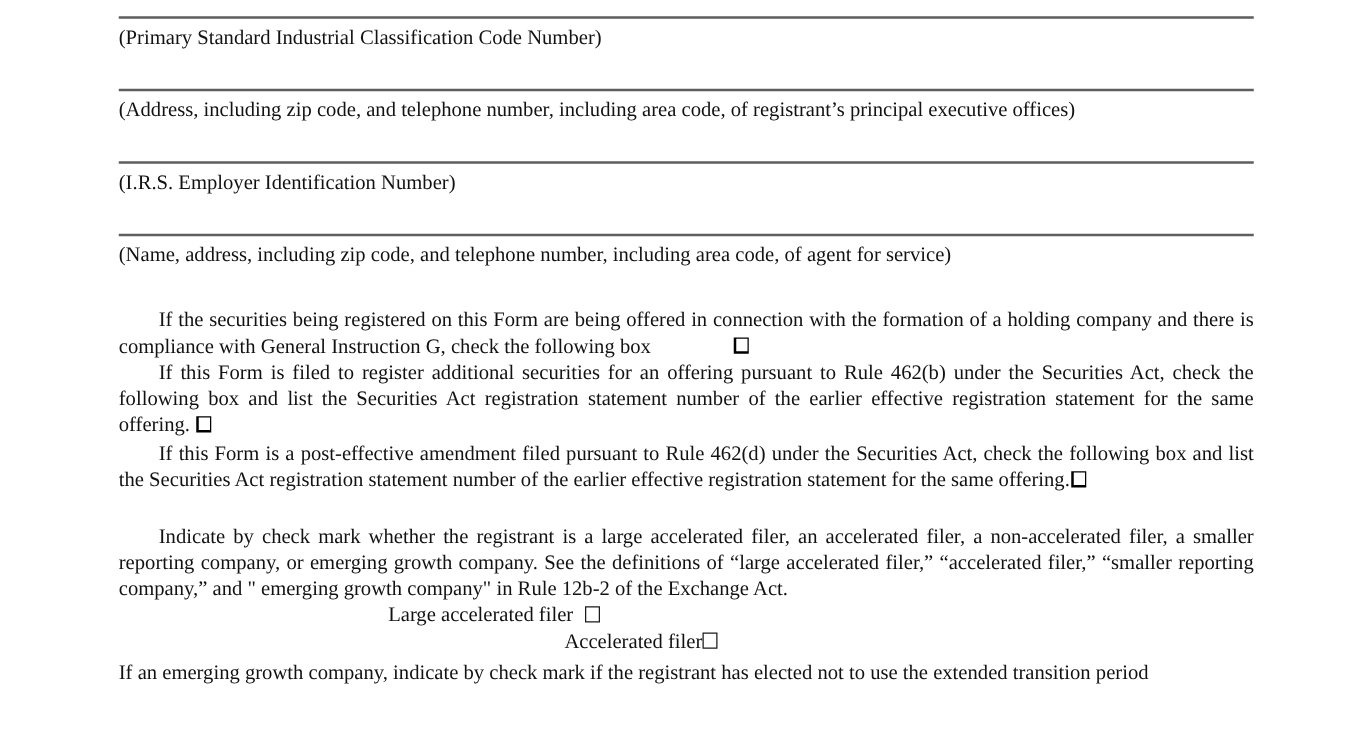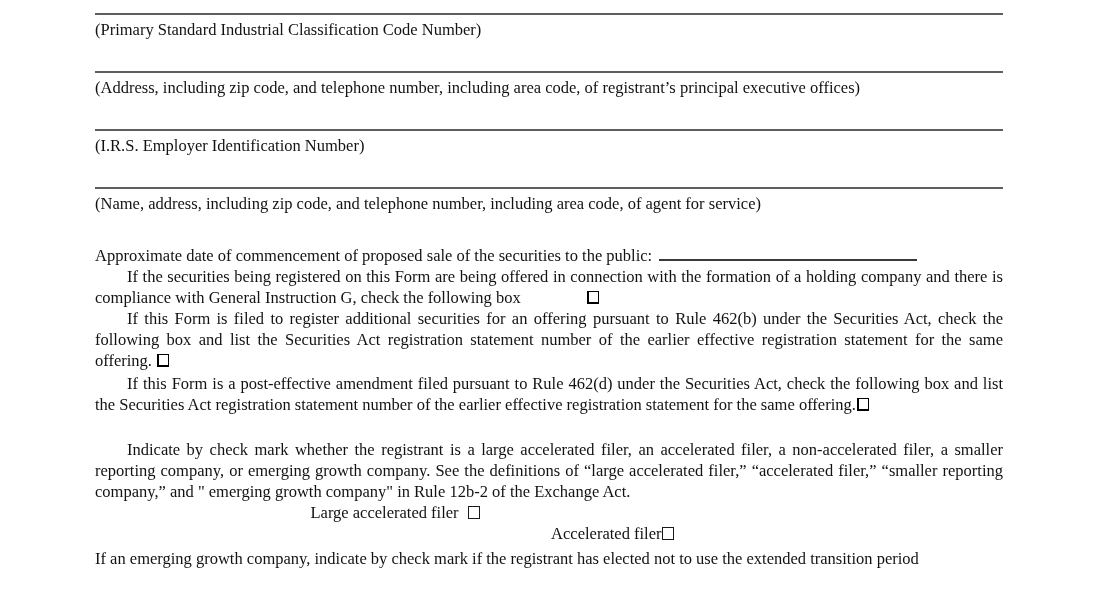--- a/index.html
+++ b/index.html
@@ -81,21 +81,21 @@
   .cell-left {
     width: 545px;
     padding-left: 68px;
     box-sizing: content-box;
   }
   .cell-left .cb-thin { margin-left: 9px; }
   .cell-right {
     width: 222px;
     margin-left: 27px;
     display: flex;
-    justify-content: flex-end;
+    justify-content: flex-start;
     align-items: center;
   }
 </style>
 </head>
 <body>
 
 <div class="page">
 
   <div class="field">
     <div class="rule"></div>
@@ -110,23 +110,20 @@
   <div class="field">
     <div class="rule"></div>
     <div class="caption">(I.R.S. Employer Identification Number)</div>
   </div>
 
   <div class="field">
     <div class="rule"></div>
     <div class="caption">(Name, address, including zip code, and telephone number, including area code, of agent for service)</div>
   </div>
 
-  <p class="date-line">
-    <span>Approximate date of commencement of proposed sale of the securities to the public:</span><span class="date-blank"></span>
-  </p>
 
   <p class="para">
     <span>If the securities being registered on this Form are being offered in connection with the formation of a holding company and there is compliance with General Instruction G, check the following box</span><span class="cb cb-tabgap"></span>
   </p>
 
   <p class="para">
     <span>If this Form is filed to register additional securities for an offering pursuant to Rule 462(b) under the Securities Act, check the following box and list the Securities Act registration statement number of the earlier effective registration statement for the same offering.</span><span class="cb cb-space"></span>
   </p>
 
   <p class="para gap-sm">

